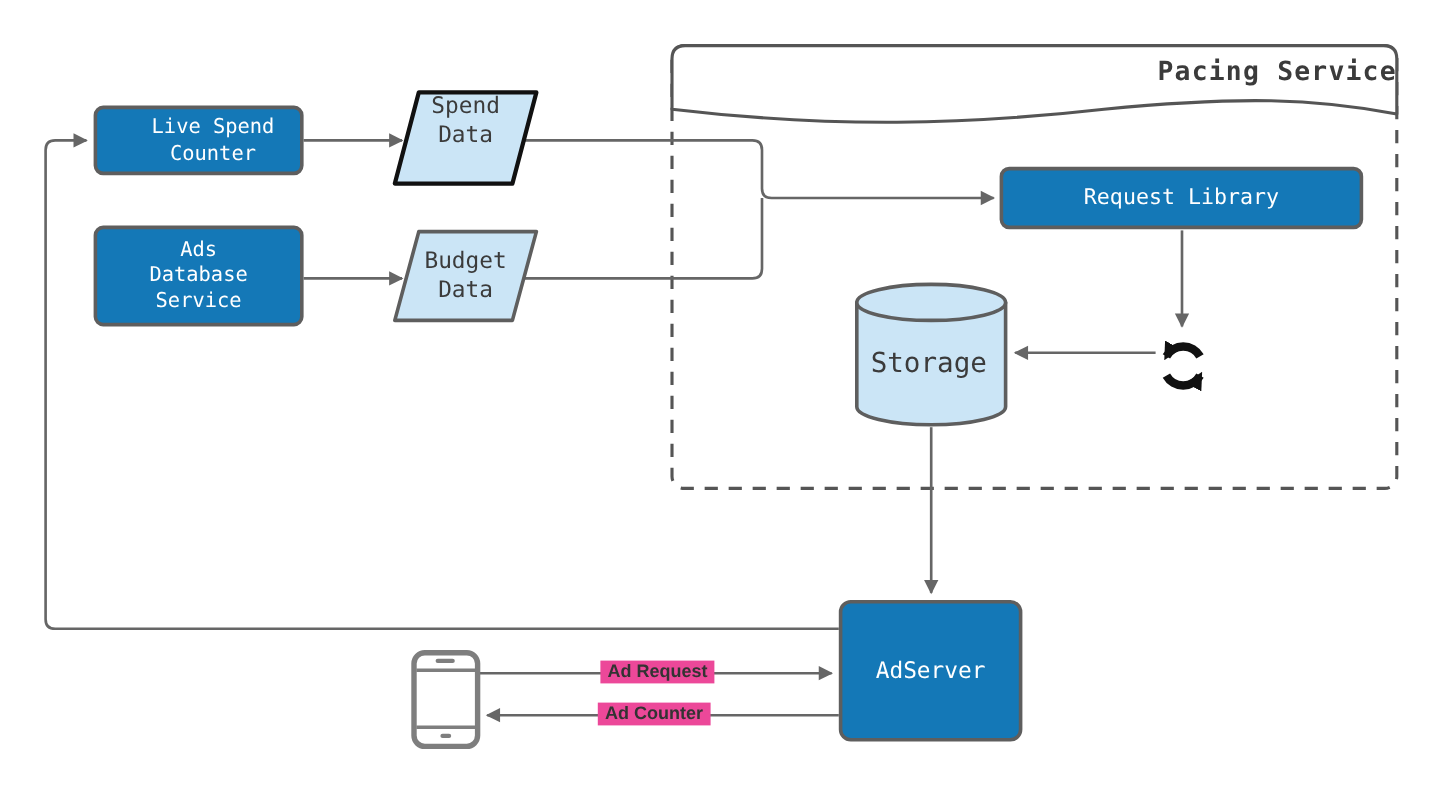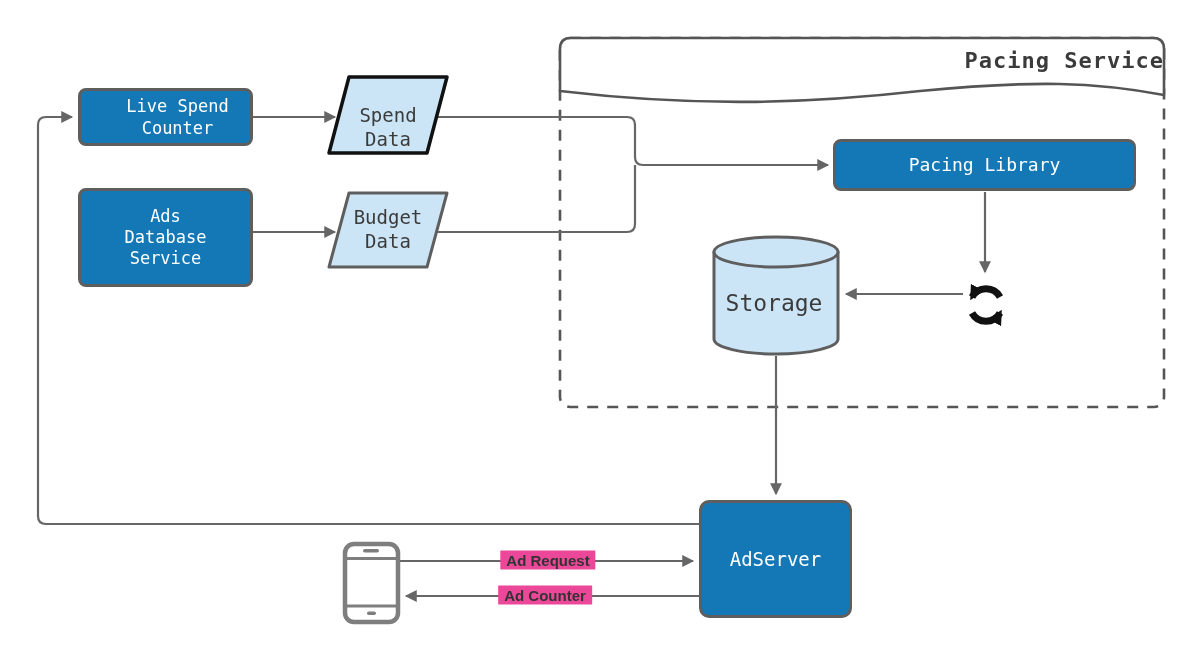--- a/index.html
+++ b/index.html
@@ -106,29 +106,29 @@
       <rect class="phone-fill" x="363" y="549" width="16" height="3.6" rx="1.8"></rect>
       <rect class="phone-fill" x="367" y="611.5" width="9" height="3.6" rx="1.8"></rect>
     </g>
   </svg>
 
   <div class="banner-title">Pacing Service</div>
 
   <div class="node" style="left:78px;top:88px;width:175px;height:58px;padding-left:24px;">Live Spend
 Counter</div>
 
-  <div class="node" style="left:78px;top:188px;width:175px;height:99px;line-height:1.25;">Ads
+  <div class="node" style="left:78px;top:188px;width:175px;height:84px;line-height:1.25;">Ads
 Database
 Service</div>
 
-  <div class="node" style="left:833px;top:139px;width:303px;height:52px;font-size:18px;">Pacing Library</div>
+  <div class="node" style="left:833px;top:139px;width:303px;height:52px;font-size:18px;">Request Library</div>
 
   <div class="node" style="left:699px;top:500px;width:153px;height:118px;font-size:19px;border-radius:10px;">AdServer</div>
 
-  <div class="shape-label" style="left:388px;top:128px;">Spend
+  <div class="shape-label" style="left:388px;top:101px;">Spend
 Data</div>
 
   <div class="shape-label" style="left:388px;top:230px;text-align:center;">Budget
 Data</div>
 
   <div class="shape-label" style="left:774px;top:303px;font-size:23px;">Storage</div>
 
   <div class="edge-label" style="left:548px;top:560px;">Ad Request</div>
 
   <div class="edge-label" style="left:545px;top:595px;">Ad Counter</div>

